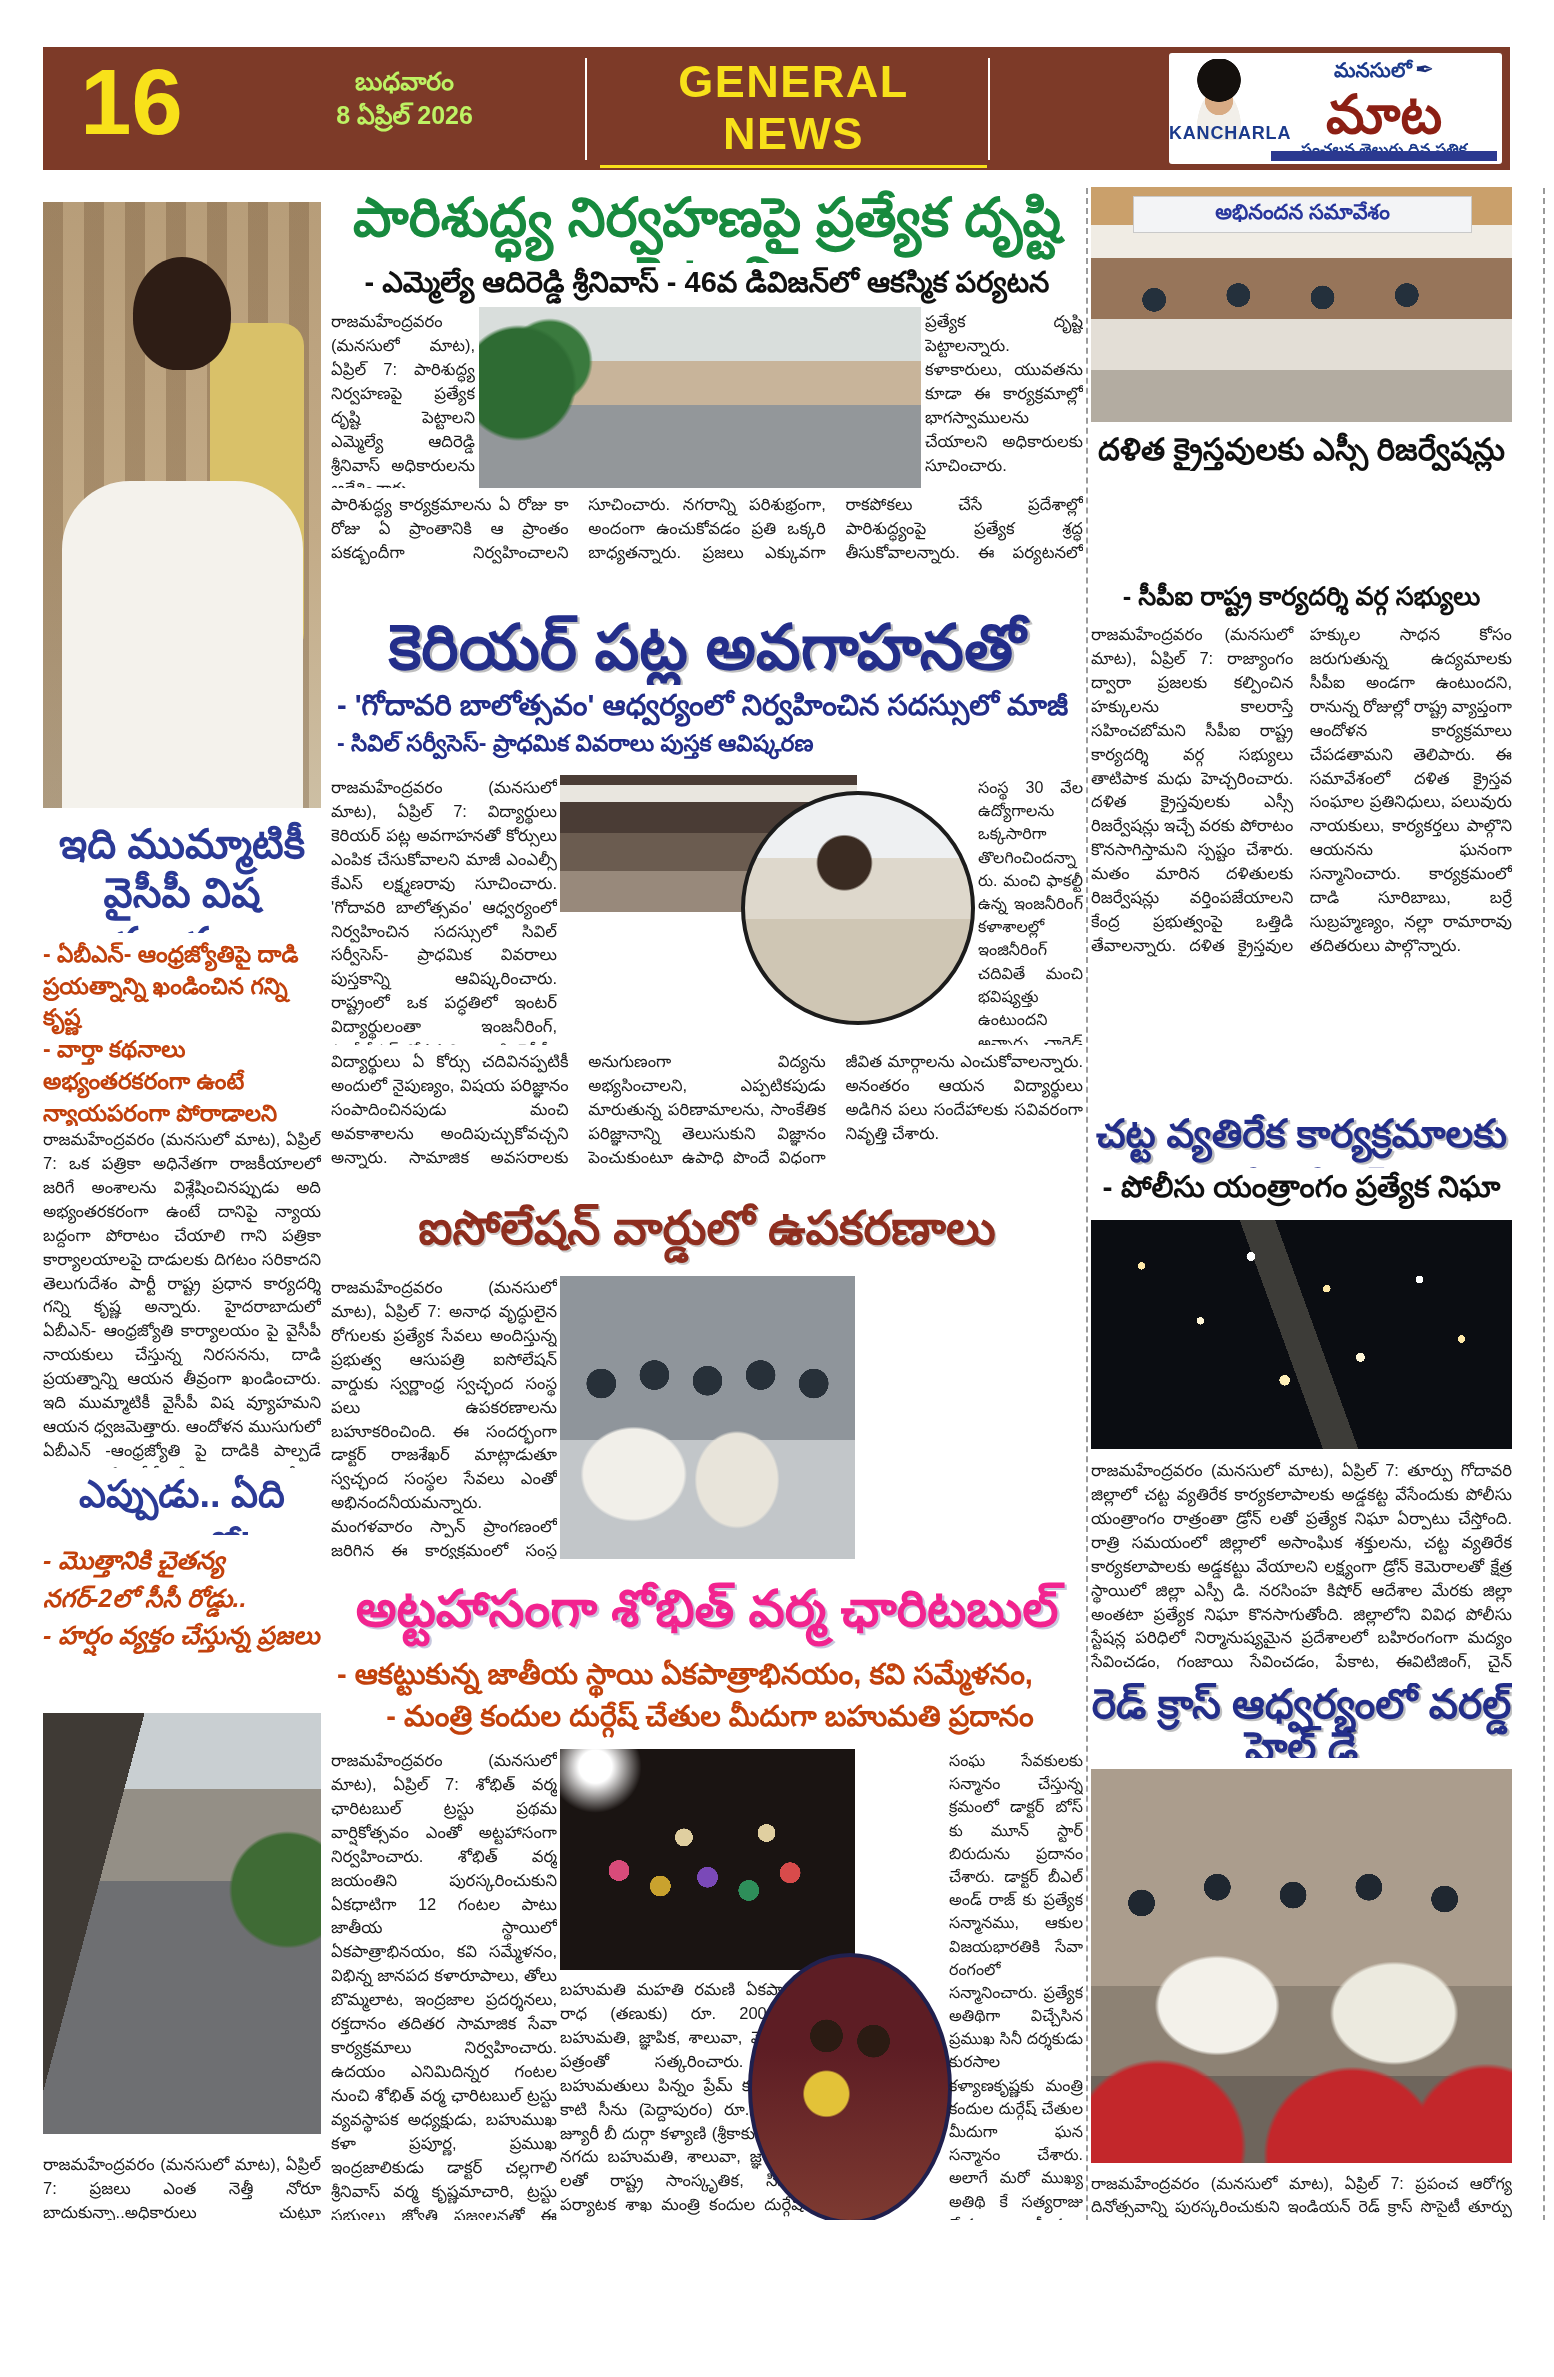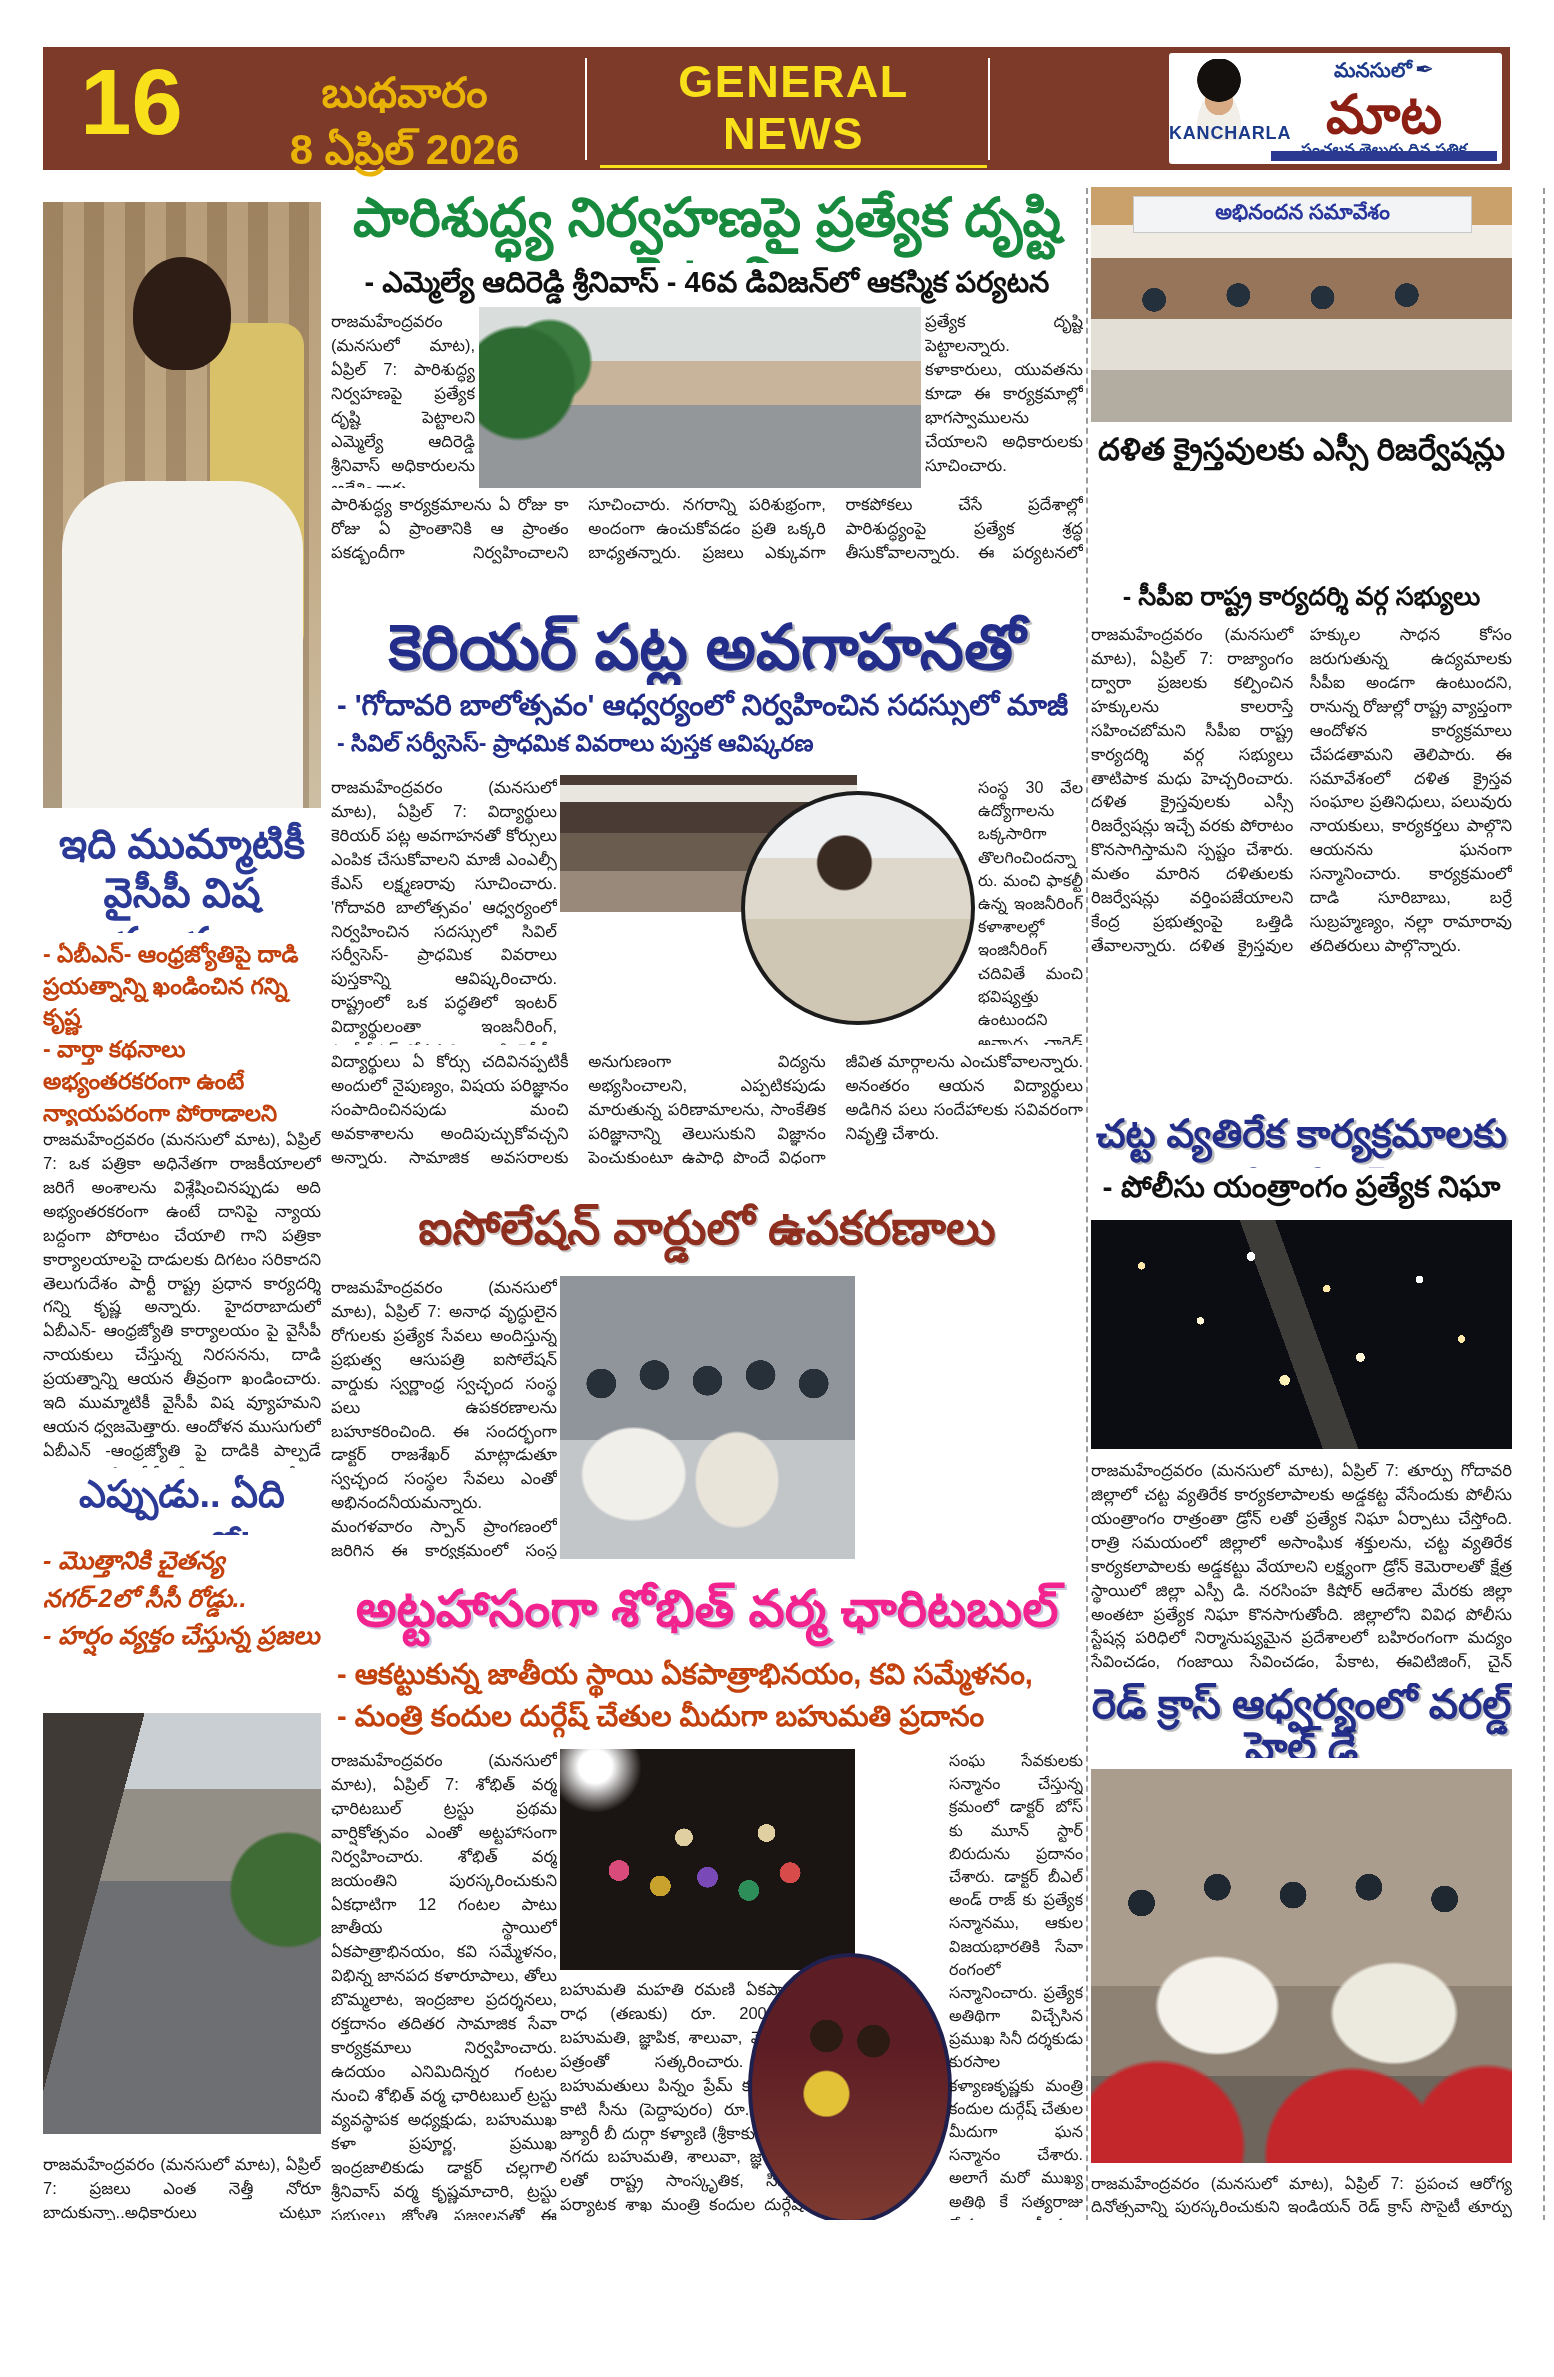--- a/index.html
+++ b/index.html
@@ -6,21 +6,21 @@
   .page{position:relative;width:1555px;height:2220px;background:#ffffff;overflow:hidden;
         font-family:"Liberation Sans","DejaVu Sans",sans-serif;color:#161616;}
   .abs{position:absolute;}
   .ctr{text-align:center;}
   .just{text-align:justify;}
   .hidden-ov{overflow:hidden;}
 
   
   .masthead{background:#7d3a28;}
   .pagenum{font-size:92px;font-weight:bold;color:#f8e11a;line-height:1;}
-  .dateline{color:#eab308;font-weight:bold;font-size:42px;line-height:1.35;}
+  .dateline{color:#bef264;font-weight:bold;font-size:25px;line-height:1.35;}
   .vdiv{width:2.3px;background:#ffffff;}
   .sec-en{color:#f8e11a;font-weight:bold;font-size:45px;letter-spacing:1.5px;
           border-bottom:3.8px solid #f8e11a;display:inline-block;padding:0 13.5px 4.5px;}
   .sec-te{color:#ffffff;font-weight:bold;font-size:32px;margin-top:7.5px;}
   .logo-box{background:#ffffff;border-radius:3px;}
   .logo-face{background:
       radial-gradient(circle at 50% 26%, #14100d 0 30%, transparent 31%),
       radial-gradient(circle at 50% 52%, #d8ab84 0 24%, transparent 25%),
       radial-gradient(ellipse at 50% 88%, #f2efe9 0 40%, transparent 41%),
       #ffffff;}
@@ -197,21 +197,21 @@
   <div class="abs round-inset" style="left:741px;top:791px;width:226px;height:226px;"></div>
   <div class="abs body-txt just hidden-ov" style="left:978px;top:776px;width:105px;height:269px;font-size:16px;">సంస్థ 30 వేల ఉద్యోగాలను ఒక్కసారిగా తొలగించిందన్నారు. మంచి ఫాకల్టీ ఉన్న ఇంజనీరింగ్ కళాశాలల్లో ఇంజినీరింగ్ చదివితే మంచి భవిష్యత్తు ఉంటుందని అన్నారు. చార్టెడ్ అకౌంట్, బిజినెస్ మేనేజ్మెంట్, హోటల్ మేనేజ్మెంట్, ఎయిర్ హోస్టెస్ కోర్సులకు కూడా ఉపాధి అవకాశాలు మెండుగా ఉన్నాయని అన్నారు.</div>
   <div class="abs body-txt just cols3 hidden-ov" style="left:331px;top:1050px;width:752px;height:120px;">విద్యార్థులు ఏ కోర్సు చదివినప్పటికీ అందులో నైపుణ్యం, విషయ పరిజ్ఞానం సంపాదించినపుడు మంచి అవకాశాలను అందిపుచ్చుకోవచ్చని అన్నారు. సామాజిక అవసరాలకు అనుగుణంగా విద్యను అభ్యసించాలని, ఎప్పటికపుడు మారుతున్న పరిణామాలను, సాంకేతిక పరిజ్ఞానాన్ని తెలుసుకుని విజ్ఞానం పెంచుకుంటూ ఉపాధి పొందే విధంగా జీవిత మార్గాలను ఎంచుకోవాలన్నారు. అనంతరం ఆయన విద్యార్థులు అడిగిన పలు సందేహాలకు సవివరంగా నివృత్తి చేశారు.</div>
 
   <div class="abs ctr hl-maroon hidden-ov" style="left:331px;top:1200px;width:752px;height:69px;">ఐసోలేషన్ వార్డులో ఉపకరణాలు బహూకరించిన స్వర్ణాంధ్ర</div>
   <div class="abs body-txt just hidden-ov" style="left:331px;top:1276px;width:226px;height:283px;">రాజమహేంద్రవరం (మనసులో మాట), ఏప్రిల్ 7: అనాధ వృద్ధులైన రోగులకు ప్రత్యేక సేవలు అందిస్తున్న ప్రభుత్వ ఆసుపత్రి ఐసోలేషన్ వార్డుకు స్వర్ణాంధ్ర స్వచ్ఛంద సంస్థ పలు ఉపకరణాలను బహూకరించింది. ఈ సందర్భంగా డాక్టర్ రాజశేఖర్ మాట్లాడుతూ స్వచ్ఛంద సంస్థల సేవలు ఎంతో అభినందనీయమన్నారు. మంగళవారం స్పాన్ ప్రాంగణంలో జరిగిన ఈ కార్యక్రమంలో సంస్థ ప్రతినిధులు వాషింగ్ మెషిన్ తదితర గృహోపకరణాలను అందజేశారు.</div>
   <div class="abs ph ph-equip" style="left:560px;top:1276px;width:295px;height:283px;"></div>
 
   <div class="abs ctr hl-pink hidden-ov" style="left:331px;top:1579px;width:752px;height:74px;">అట్టహాసంగా శోభిత్ వర్మ ఛారిటబుల్ ట్రస్టు ప్రథమ వార్షికోత్సవం</div>
   <div class="abs sub-blue hidden-ov" style="left:337px;top:1658px;width:746px;height:41px;font-size:29px;">- ఆకట్టుకున్న జాతీయ స్థాయి ఏకపాత్రాభినయం, కవి సమ్మేళనం, జానపద కళారూపాల ప్రదర్శనలు</div>
-  <div class="abs sub-blue hidden-ov" style="left:337px;top:1700px;width:746px;height:41px;font-size:29px;">- మంత్రి కందుల దుర్గేష్ చేతుల మీదుగా బహుమతి ప్రదానం</div>
+  <div class="abs sub-blue hidden-ov" style="left:337px;top:1700px;width:746px;height:41px;font-size:29px;text-align:center;">- మంత్రి కందుల దుర్గేష్ చేతుల మీదుగా బహుమతి ప్రదానం</div>
   <div class="abs body-txt just hidden-ov" style="left:331px;top:1749px;width:226px;height:551px;">రాజమహేంద్రవరం (మనసులో మాట), ఏప్రిల్ 7: శోభిత్ వర్మ ఛారిటబుల్ ట్రస్టు ప్రథమ వార్షికోత్సవం ఎంతో అట్టహాసంగా నిర్వహించారు. శోభిత్ వర్మ జయంతిని పురస్కరించుకుని ఏకధాటిగా 12 గంటల పాటు జాతీయ స్థాయిలో ఏకపాత్రాభినయం, కవి సమ్మేళనం, విభిన్న జానపద కళారూపాలు, తోలు బొమ్మలాట, ఇంద్రజాల ప్రదర్శనలు, రక్తదానం తదితర సామాజిక సేవా కార్యక్రమాలు నిర్వహించారు. ఉదయం ఎనిమిదిన్నర గంటల నుంచి శోభిత్ వర్మ ఛారిటబుల్ ట్రస్టు వ్యవస్థాపక అధ్యక్షుడు, బహుముఖ కళా ప్రపూర్ణ, ప్రముఖ ఇంద్రజాలికుడు డాక్టర్ చల్లగాలి శ్రీనివాస్ వర్మ కృష్ణమాచారి, ట్రస్టు సభ్యులు జ్యోతి ప్రజ్వలనతో ఈ కార్యక్రమాన్ని శాస్త్రోక్తంగా ప్రారంభించారు. (కోనసీమ జిల్లా) ప్రథమ బహుమతి రూ.4000లు, షీల్డ్, ప్రశంసా పత్రము, గోల్డ్ మెడల్ అందజేశారు. ద్వితీయ బహుమతి ఎం అర్జున్ రావు మహారాజ కర్ణ (తెలంగాణ) రూ. 3000లు నగదు బహుమతి, జ్ఞాపిక, శాలువా, సిల్వర్ మెడల్, ప్రశంసా పత్రము అందజేశారు. తృతీయ</div>
   <div class="abs ph ph-nightevent" style="left:560px;top:1749px;width:295px;height:221px;"></div>
   <div class="abs body-txt just hidden-ov" style="left:560px;top:1978px;width:295px;height:322px;">బహుమతి మహతి రమణి ఏకపాత్రాభినయం రాధ (తణుకు) రూ. 2000లు నగదు బహుమతి, జ్ఞాపిక, శాలువా, మెడలు, సన్మాన పత్రంతో సత్కరించారు. కన్సోలేషన్ బహుమతులు పిన్నం ప్రేమ్ కుమార్ వారణాసి కాటి సీను (పెద్దాపురం) రూ. 500లు, రెండో జ్యూరీ బీ దుర్గా కళ్యాణి (శ్రీకాకుళం) రూ.500లు నగదు బహుమతి, శాలువా, జ్ఞాపిక, సర్టిఫికెట్ లతో రాష్ట్ర సాంస్కృతిక, సినిమాటోగ్రఫీ, పర్యాటక శాఖ మంత్రి కందుల దుర్గేష్ చేతుల మీదుగా అందజేశారు. తదనంతరం ప్రతి నెల యథావిధిగా ముగ్గురు కళాకారులకు, ముగ్గురు</div>
   <div class="abs oval-inset" style="left:748px;top:1953px;width:196px;height:263px;"></div>
   <div class="abs body-txt just hidden-ov" style="left:949px;top:1749px;width:134px;height:551px;font-size:16px;">సంఘ సేవకులకు సన్మానం చేస్తున్న క్రమంలో డాక్టర్ బోస్ కు మూన్ స్టార్ బిరుదును ప్రదానం చేశారు. డాక్టర్ బీఎల్ అండ్ రాజ్ కు ప్రత్యేక సన్మానము, ఆకుల విజయభారతికి సేవా రంగంలో సన్మానించారు. ప్రత్యేక అతిథిగా విచ్చేసిన ప్రముఖ సినీ దర్శకుడు కురసాల కళ్యాణకృష్ణకు మంత్రి కందుల దుర్గేష్ చేతుల మీదుగా ఘన సన్మానం చేశారు. అలాగే మరో ముఖ్య అతిథి కే సత్యరాజు చేతుల మీదుగా కళాకారులు, కవులు, అభినందించారు. ఈ కార్యక్రమానికి ముఖ్య అతిథులుగా విచ్చేసిన కందుల దుర్గేష్, సినీ దర్శకుడు కళ్యాణ కృష్ణ, సత్య రాజు, ప్రముఖ సినీ డైరెక్టర్ సామ్రాట్ శ్రీనివాసరావు, తోట సుబ్బారావు, తోట కనకయ్యలను నిర్వాహకులు ఘనంగా సత్కరించారు.</div>
 
   <div class="abs ph ph-meeting" style="left:1091px;top:187px;width:421px;height:235px;">
     <div class="meet-banner">అభినందన సమావేశం</div>
   </div>
   <div class="abs ctr sub-black hidden-ov" style="left:1091px;top:432px;width:421px;height:39px;font-size:31px;">దళిత క్రైస్తవులకు ఎస్సీ రిజర్వేషన్లు ఇచ్చే వరకు</div>

